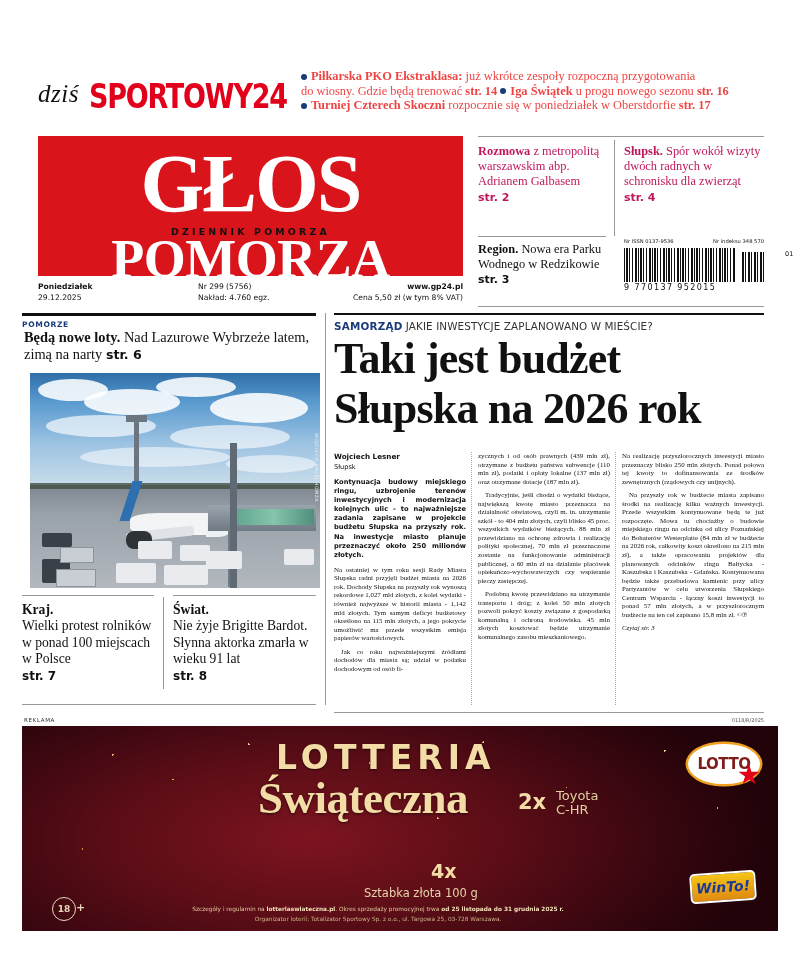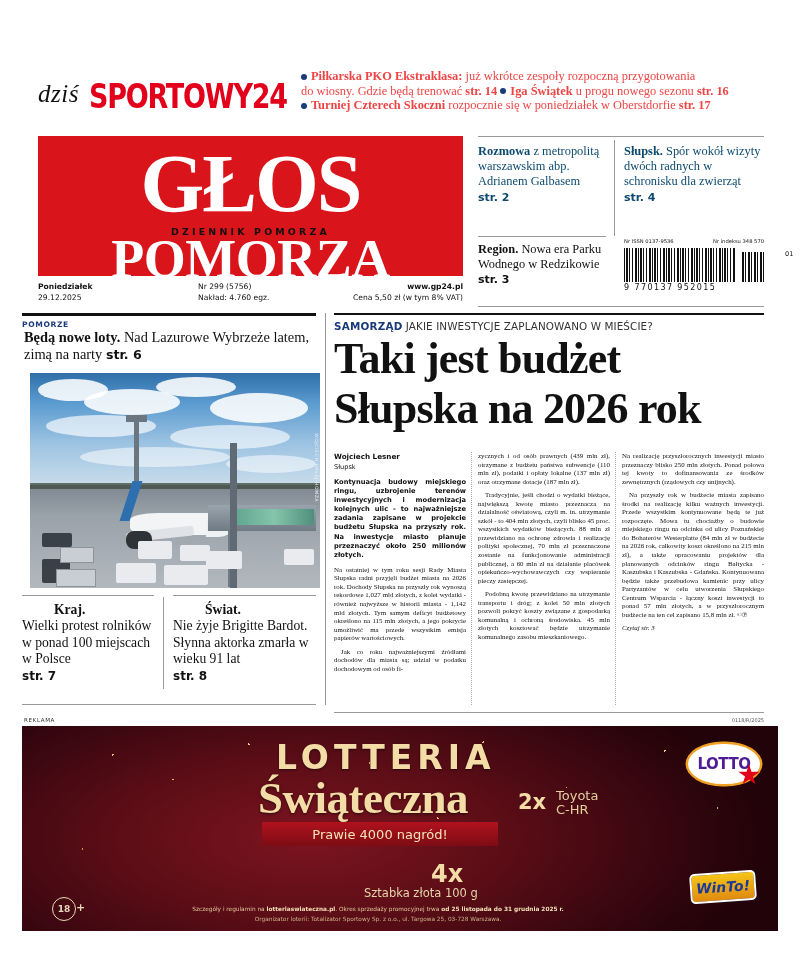--- a/index.html
+++ b/index.html
@@ -65,21 +65,21 @@
   .mm-l { position:absolute; left:0; top:0; }
   .mm-c { position:absolute; left:160px; top:0; }
   .mm-r { position:absolute; right:0; top:0; text-align:right; }
   .mm-l b, .mm-r b { font-weight:bold; }
 
   
   .teasers { position:absolute; left:478px; top:136px; width:286px; height:172px; }
   .t-rule-top { position:absolute; left:0; top:0; width:286px; height:1px; background:#999; }
   .t-vrule { position:absolute; left:136px; top:4px; width:1px; height:96px; background:#999; }
   .t-col { position:absolute; top:8px; font-family:"Liberation Serif", serif;
-           font-size:12.4px; line-height:15.2px; color:#0c4a6e; }
+           font-size:12.4px; line-height:15.2px; color:#be185d; }
   .t-left { left:0; width:128px; }
   .t-right { left:146px; width:140px; }
   .t-col b { font-weight:bold; }
   .t-str { font-family:"DejaVu Sans", sans-serif; font-weight:bold; font-size:11px; }
   .t-hrule { position:absolute; left:0; top:100px; width:128px; height:1px; background:#999; }
   .t-col2 { position:absolute; left:0; top:106px; width:132px;
             font-family:"Liberation Serif", serif; font-size:12.4px;
             line-height:15.2px; color:#111; }
   .t-rule-bot { position:absolute; left:0; top:170px; width:286px; height:1px; background:#999; }
 
@@ -124,21 +124,21 @@
   }
   .ph-credit {
     position:absolute; right:1px; top:60px;
     font-family:"DejaVu Sans", sans-serif; font-size:4.6px; color:#eee;
     writing-mode:vertical-rl; letter-spacing:0.6px;
   }
 
   .ttl-rule { position:absolute; top:595px; height:1px; background:#999; }
   .mini { position:absolute; top:602px; font-family:"Liberation Serif", serif;
           font-size:13.6px; line-height:16.4px; color:#111; }
-  .mini b { font-weight:bold;margin-left:32px; }
+  .mini b { font-weight:bold; }
   .mini .s { font-family:"DejaVu Sans", sans-serif; font-weight:bold; font-size:12px; }
   .mini-vrule { position:absolute; left:163px; top:597px; width:1px; height:92px; background:#999; }
   .left-bot-rule { position:absolute; left:22px; top:704px; width:294px; height:1px; background:#999; }
 
   
   .main-vrule { position:absolute; left:325px; top:313px; width:1px; height:392px; background:#999; }
   .main-top-rule { position:absolute; left:334px; top:313px; width:430px; height:2px; background:#111; }
   .kicker-row { position:absolute; left:334px; top:320px; width:430px;
                 font-family:"DejaVu Sans", sans-serif; font-size:10.4px; }
   .kicker-row .k1 { font-weight:bold; color:#1a3a7a; letter-spacing:0.2px; }
@@ -214,21 +214,21 @@
   .ad-ribbon span {
     font-family:"DejaVu Sans", sans-serif; font-size:13px; color:#f6e3b6;
   }
   .ad-2x { position:absolute; left:518px; top:790px;
            font-family:"DejaVu Sans", sans-serif; font-weight:bold; font-size:21px;
            color:#f3dca6; }
   .ad-toyota { position:absolute; left:556px; top:789px;
                font-family:"DejaVu Sans", sans-serif; font-size:13px;
                line-height:14px; color:#e4cfa0; }
   .ad-4x { position:absolute; left:431px; top:860px;
-           font-family:"DejaVu Sans", sans-serif; font-weight:bold; font-size:24px;
+           font-family:"DejaVu Sans", sans-serif; font-weight:bold; font-size:19px;
            color:#f3dca6; }
   .ad-sztabka { position:absolute; left:364px; top:886px;
                 font-family:"DejaVu Sans", sans-serif; font-size:11.5px;
                 color:#e7d4ab; }
   .ad-legal1 { position:absolute; left:0; top:906px; width:756px; text-align:center;
                font-family:"DejaVu Sans", sans-serif; font-size:5.8px; color:#e0c79b; }
   .ad-legal2 { position:absolute; left:0; top:916px; width:756px; text-align:center;
                font-family:"DejaVu Sans", sans-serif; font-size:5.8px; color:#cbb287; }
   .ad-legal1 b { font-weight:bold; color:#f2e0b8; }
   .badge18 {
@@ -242,21 +242,21 @@
                   font-weight:bold; color:#e8d8b8; }
 
   
   .lotto {
     position:absolute; left:688px; top:744px; width:72px; height:40px;
     background:#fff; border-radius:50%/52%;
     display:flex; align-items:center; justify-content:center;
     box-shadow:0 0 0 2.5px #f0a020;
   }
   .lotto span { font-family:"DejaVu Sans", sans-serif; font-weight:bold;
-                font-size:15px; color:#4c1d95; letter-spacing:-0.5px; }
+                font-size:15px; color:#7f1d1d; letter-spacing:-0.5px; }
   .lotto-star { position:absolute; left:738px; top:764px; width:22px; height:22px;
                 background:#e2001a; clip-path:polygon(50% 0%,61% 35%,98% 35%,68% 57%,79% 91%,50% 70%,21% 91%,32% 57%,2% 35%,39% 35%); }
   .winto {
     position:absolute; left:690px; top:872px; width:66px; height:30px;
     background:linear-gradient(180deg,#f5c518,#e08a10);
     border:2px solid #fff; border-radius:5px;
     display:flex; align-items:center; justify-content:center;
     transform:rotate(-4deg);
   }
   .winto span { font-family:"DejaVu Sans", sans-serif; font-weight:bold;
@@ -464,23 +464,20 @@
   <div class="reklama-lbl">REKLAMA</div>
   <div class="adcode">0118/R/2025</div>
 
   <div class="ad">
     <div class="ad-sparkles"></div>
 
   </div>
 
   <div class="ad-lotteria">LOTTERIA</div>
   <div class="ad-swiateczna">Świąteczna</div>
-  <div class="ad-ribbon">
-    <span>Prawie 4000 nagród!</span>
-  </div>
   <div class="ad-2x">2x</div>
   <div class="ad-toyota">Toyota<br>C-HR</div>
   <div class="ad-4x">4x</div>
   <div class="ad-sztabka">Sztabka złota 100 g</div>
 
   <div class="lotto">
     <span>LOTTO</span>
   </div>
   <div class="lotto-star"></div>
   <div class="winto">

